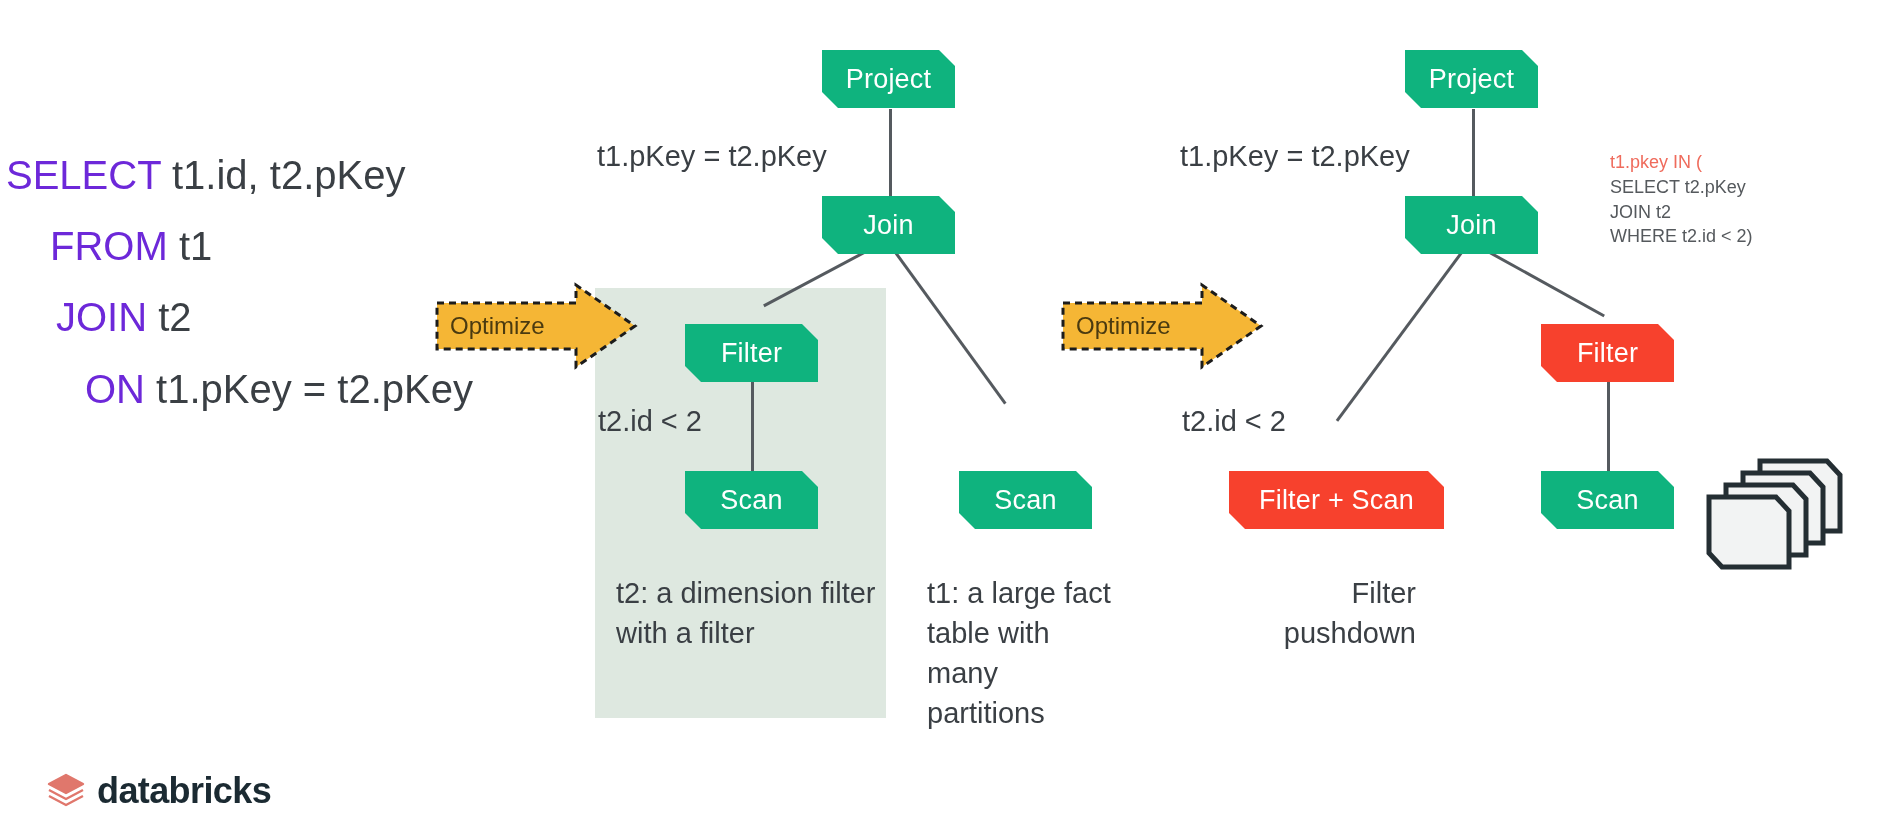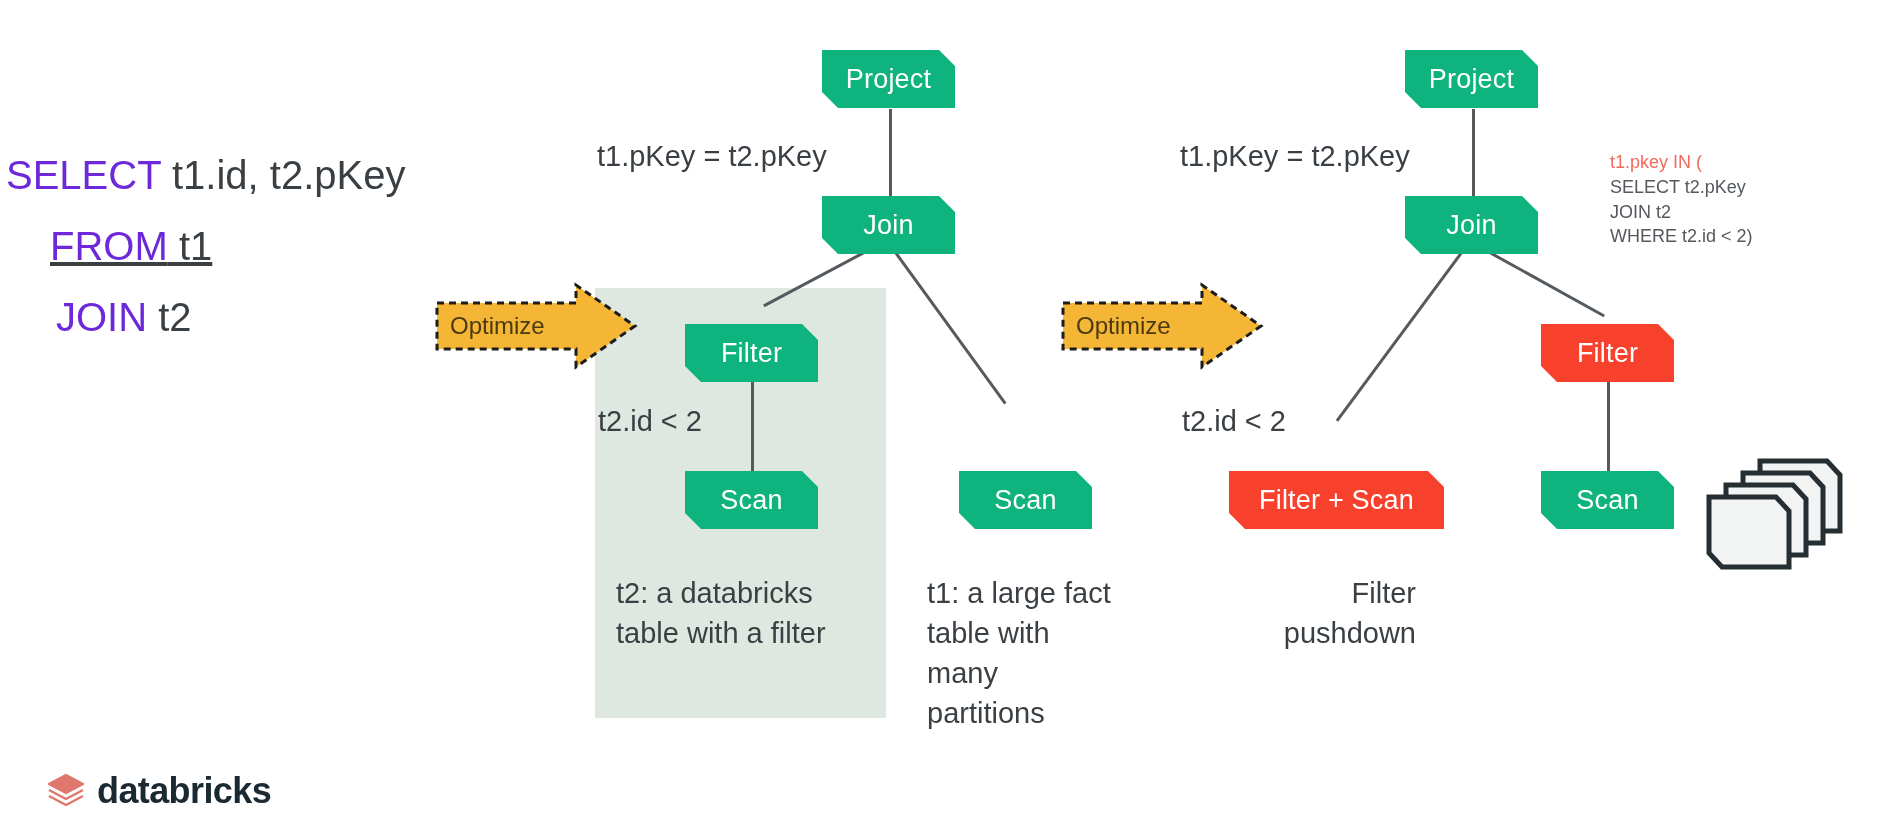--- a/index.html
+++ b/index.html
@@ -29,21 +29,21 @@
     color: #3a3f44;
     font-size: 40px;
     line-height: 1.78;
     white-space: nowrap;
   }
   .sql-line { display: block; }
   .kw {
     color: #6d28d9;
   }
   .sql-l1 { padding-left: 6px; }
-  .sql-l2 { padding-left: 50px; text-decoration: underline; }
+  .sql-l2 { padding-left: 50px; }
   .sql-l3 { padding-left: 56px; }
   .sql-l4 { padding-left: 85px; }
   .sql-l5 { padding-left: 57px; }
 
   
   .highlight-band {
     position: absolute;
     background: #dee8e0;
   }
 
@@ -139,20 +139,21 @@
 </style>
 </head>
 <body>
 
 <div id="stage">
 
   <div class="sql-block">
     <span class="sql-line sql-l1"><span class="kw">SELECT</span><span> t1.id, t2.pKey</span></span>
     <span class="sql-line sql-l2"><span class="kw">FROM</span><span> t1</span></span>
     <span class="sql-line sql-l3"><span class="kw">JOIN</span><span> t2</span></span>
+    <span class="sql-line sql-l4"><span class="kw">ON</span><span> t1.pKey = t2.pKey</span></span>
   </div>
 
   <div class="highlight-band" style="left:595px; top:288px; width:291px; height:430px;"></div>
 
   <div class="edge" style="left:889px; top:109px; width:3px; height:98px;"></div>
 
   <div class="edge" style="left:889px; top:241px; width:141px; height:2.5px; transform: rotate(152deg);"></div>
 
   <div class="edge" style="left:889px; top:241px; width:200px; height:2.5px; transform: rotate(54deg);"></div>
 
@@ -175,21 +176,21 @@
   </div>
 
   <div class="node green" style="left:959px; top:471px; width:133px; height:58px;">
     <span>Scan</span>
   </div>
 
   <div class="plain-label" style="left:597px; top:140px;">t1.pKey = t2.pKey</div>
 
   <div class="plain-label" style="left:598px; top:405px;">t2.id &lt; 2</div>
 
-  <div class="caption" style="left:616px; top:573px; width:260px;">t2: a databricks table with a filter</div>
+  <div class="caption" style="left:616px; top:573px; width:260px;">t2: a dimension filter with a filter</div>
 
   <div class="caption" style="left:927px; top:573px; width:185px;">t1: a large fact table with many partitions</div>
 
   <div class="arrow-wrap" style="left:434px; top:281px; width:204px; height:90px;">
     <svg width="204" height="90" viewBox="0 0 204 90" aria-hidden="true">
       <polygon points="3,22 142,22 142,4 201,45 142,86 142,68 3,68" fill="#f5b635" stroke="#1c1c1c" stroke-width="3" stroke-dasharray="7 5" stroke-linejoin="miter"></polygon>
     </svg>
     <span class="arrow-text">Optimize</span>
   </div>
 

